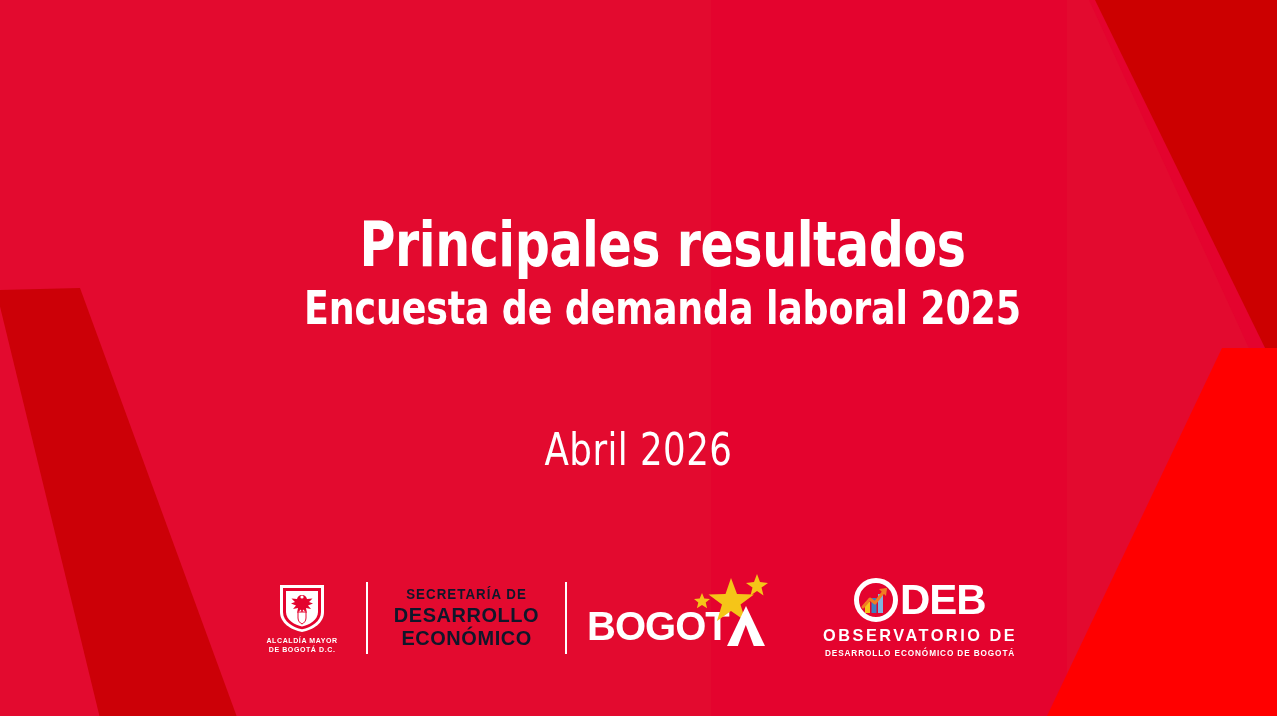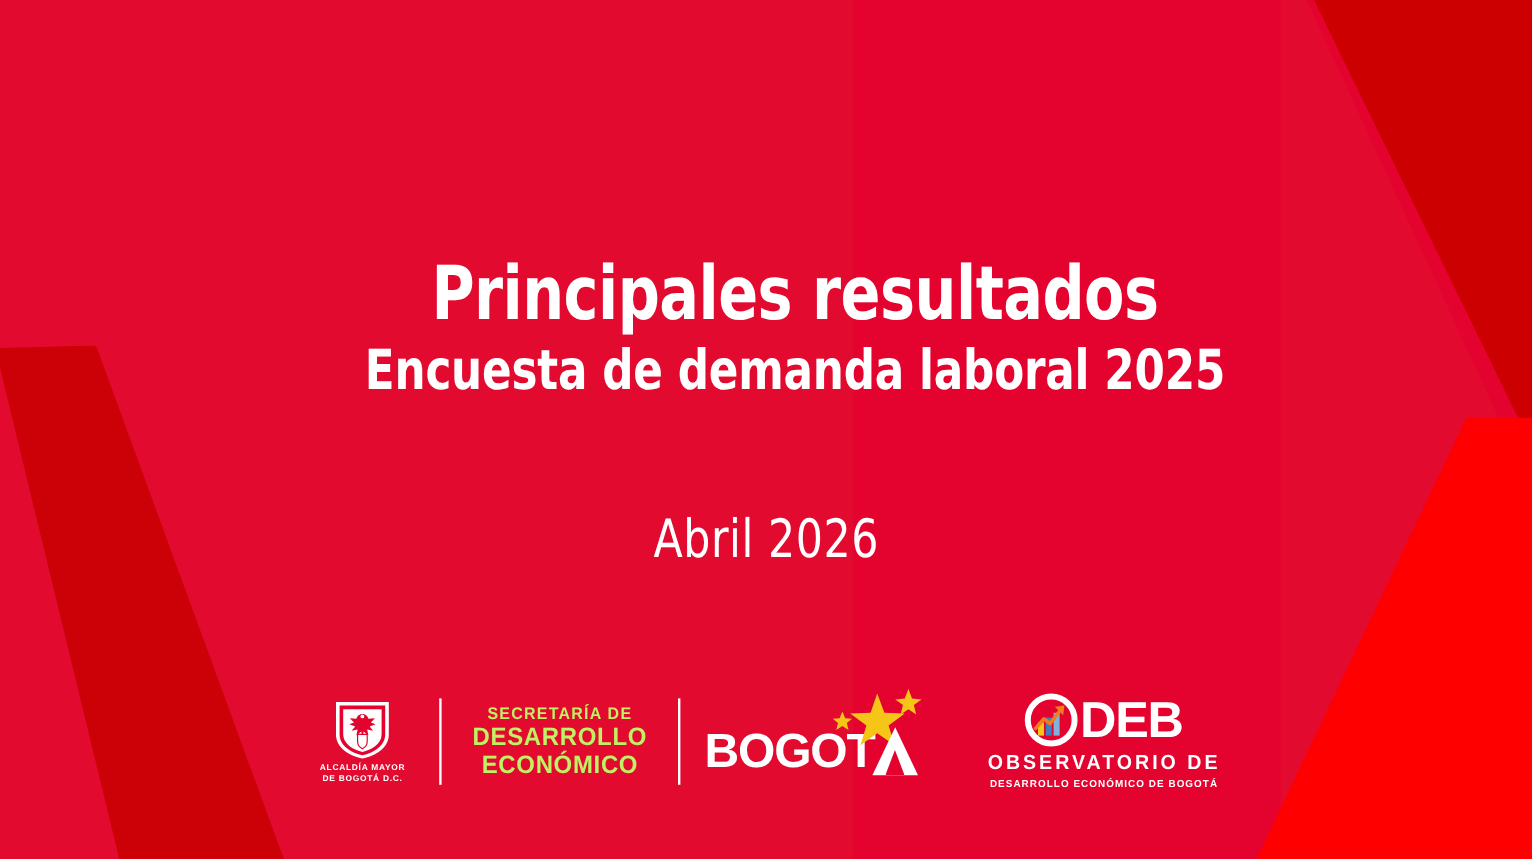--- a/index.html
+++ b/index.html
@@ -163,21 +163,21 @@
     margin-top: 3px;
     white-space: nowrap;
   }
 
   
   .secretaria {
     display: flex;
     flex-direction: column;
     align-items: center;
     justify-content: center;
-    color: #bef264;
+    color: #0f172a;
     padding: 0 4px;
   }
   .sec-l1 {
     font-size: 14px;
     font-weight: bold;
     letter-spacing: 1.1px;
     line-height: 1.15;
     transform: scaleX(0.95);
   }
   .sec-l2, .sec-l3 {

